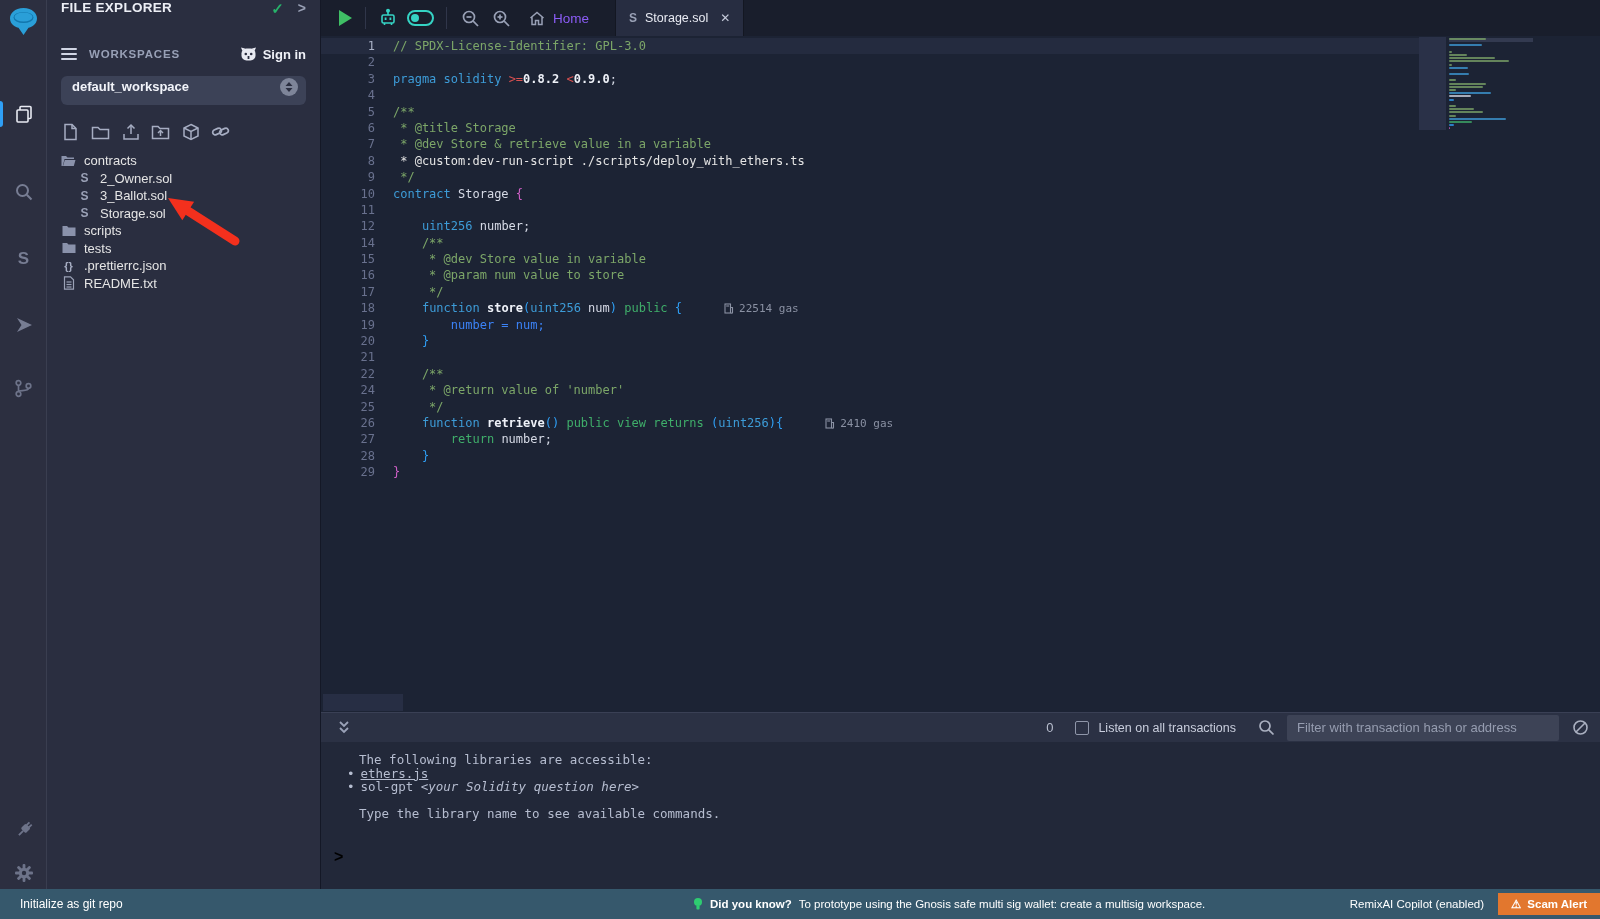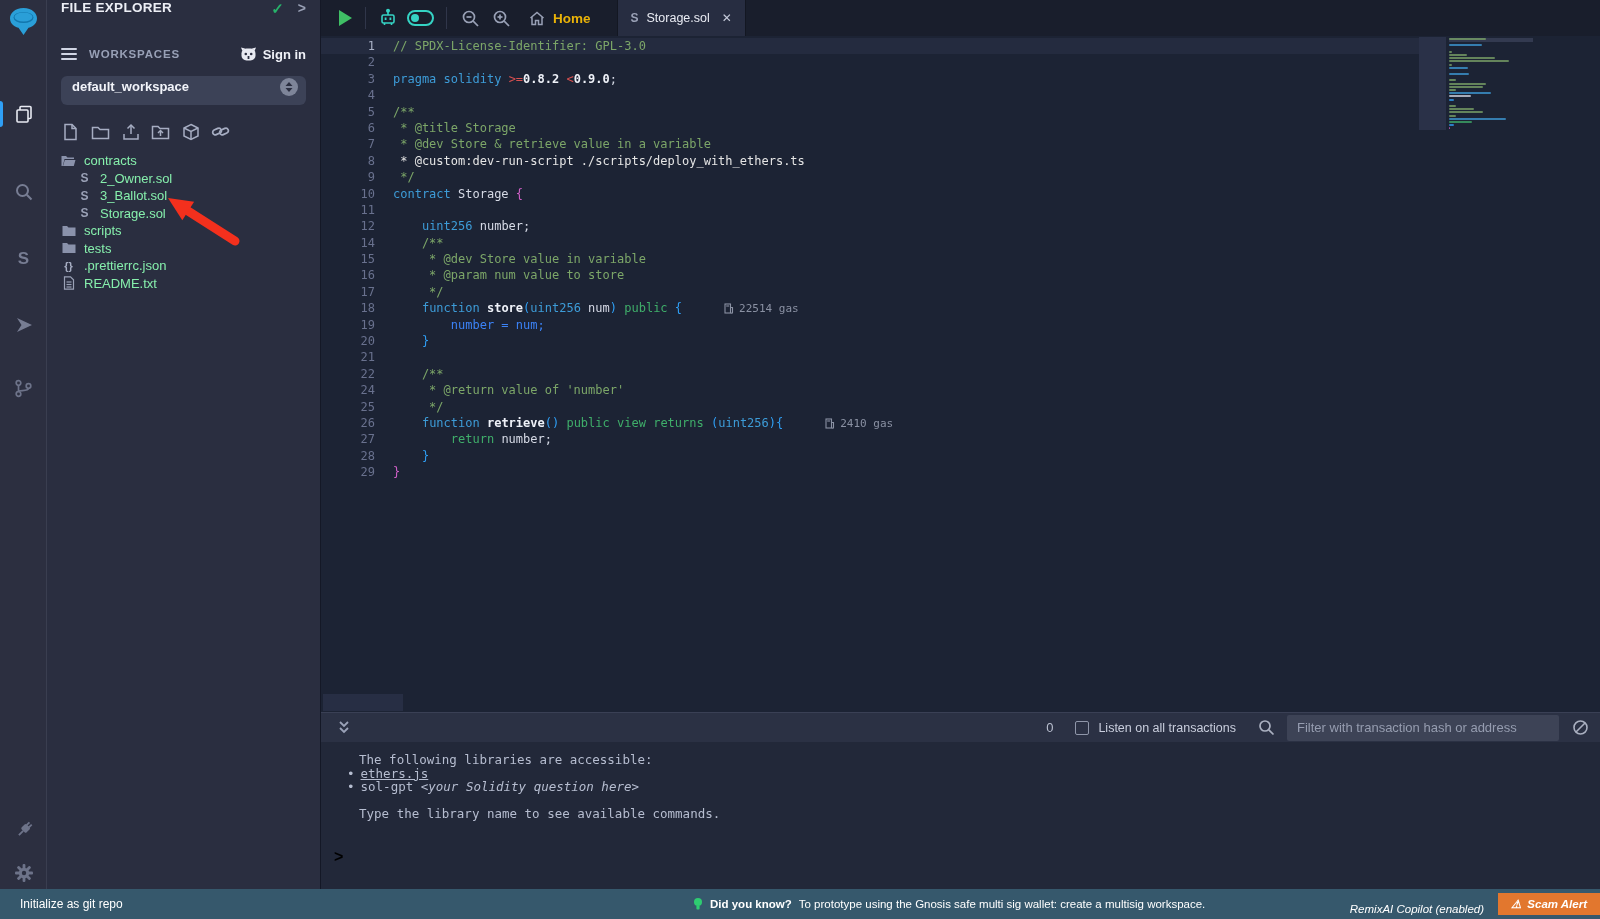--- a/index.html
+++ b/index.html
@@ -35,37 +35,37 @@
   .ws-select span.val { font-size:13px; font-weight:600; color:#f2f4fa; }
   .ws-badge { margin-left:auto; width:18px; height:18px; border-radius:50%; background:#7e8599;
               display:flex; align-items:center; justify-content:center; }
   .sp-toolbar { display:flex; gap:11px; margin:17px 0 0 14px; color:#a6adc2; }
   .sp-toolbar .ic { width:19px; height:19px; display:flex; align-items:center; justify-content:center; }
   .tree { margin-top:11px; }
   .tree-row { height:17.5px; display:flex; align-items:center; padding-left:14px; cursor:default; }
   .tree-row.ind { padding-left:30px; }
   .tree-ic { width:15px; margin-right:8px; display:flex; align-items:center; justify-content:center;
              color:#9aa1b6; flex:0 0 15px; }
-  .tree-label { font-size:13px; color:#86efac; }
+  .tree-label { font-size:13px; color:#e5e5e5; }
   .sol-file { font-weight:800; font-size:12px; color:#9aa1b6; }
   .json-ic { font-weight:700; font-size:11px; color:#a6adc2; }
   .arrow-overlay { position:absolute; inset:0; pointer-events:none; }
 
   
   .main { position:absolute; left:320px; top:0; width:1280px; height:897px; background:#1c2334;
           border-left:1px solid #141826; }
   .tabbar { height:36px; background:#191e2c; display:flex; align-items:center; }
   .tb-sep { width:1px; height:22px; background:#30364a; margin:0 12px; }
   .tb-ic { display:flex; align-items:center; justify-content:center; }
   .play { margin-left:16px; }
   .toggle { width:27px; height:16px; border:2px solid #35d3c4; border-radius:9px; margin-left:9px;
             position:relative; }
   .toggle .knob { position:absolute; left:2px; top:2px; width:8px; height:8px; border-radius:50%;
                   background:#35d3c4; }
-  .home-group { display:flex; align-items:flex-end; gap:8px; margin-left:18px; color:#eab308; font-size:13.5px;font-weight:bold; }
+  .home-group { display:flex; align-items:flex-end; gap:8px; margin-left:18px; color:#8b5cf6; font-size:13.5px; }
   .tab { margin-left:26px; height:36px; background:#272d41; display:flex; align-items:center; gap:8px;
          padding:0 13px; border-left:1px solid #131722; border-right:1px solid #131722; }
   .tab .tname { color:#e9ebf3; font-size:12.5px; }
   .tab .tclose { color:#c6cbdb; font-size:12px; margin-left:4px; }
 
   
   .editor { position:absolute; left:0; top:36px; width:1280px; height:676px; background:#1c2334; overflow:hidden; }
   .codewrap { position:absolute; left:0; top:2px; width:1098px; }
   .crow { display:flex; height:16.4px; font:12px/16.4px "DejaVu Sans Mono", monospace; white-space:pre; }
   .crow.active { background:#242b3f; }
@@ -102,21 +102,21 @@
   .t-link { text-decoration:underline; }
   .t-i { font-style:italic; }
   .prompt { margin-top:27px; padding-left:13px; font-weight:700; }
 
   
   .statusbar { position:absolute; left:0; bottom:0; width:1600px; height:30px; background:#36586c;
                color:#fff; display:flex; align-items:center; font-size:12px; z-index:10; }
   .sb-left { margin-left:20px; }
   .sb-tip { position:absolute; left:693px; display:flex; align-items:center; gap:7px; font-size:11.5px; }
   .sb-tip b { font-weight:700; }
-  .sb-right { margin-left:auto; display:flex; align-items:flex-end;font-style:italic; }
+  .sb-right { margin-left:auto; display:flex; align-items:center; }
   .sb-copilot { font-size:11.5px; margin-right:14px; }
   .sb-scam { height:22px; background:#e2772e; display:flex; align-items:center; gap:6px; padding:0 13px;
              font-size:11.5px; font-weight:700; }
 </style>
 </head>
 <body>
 
 <div class="app">
 
   <div class="rail">

